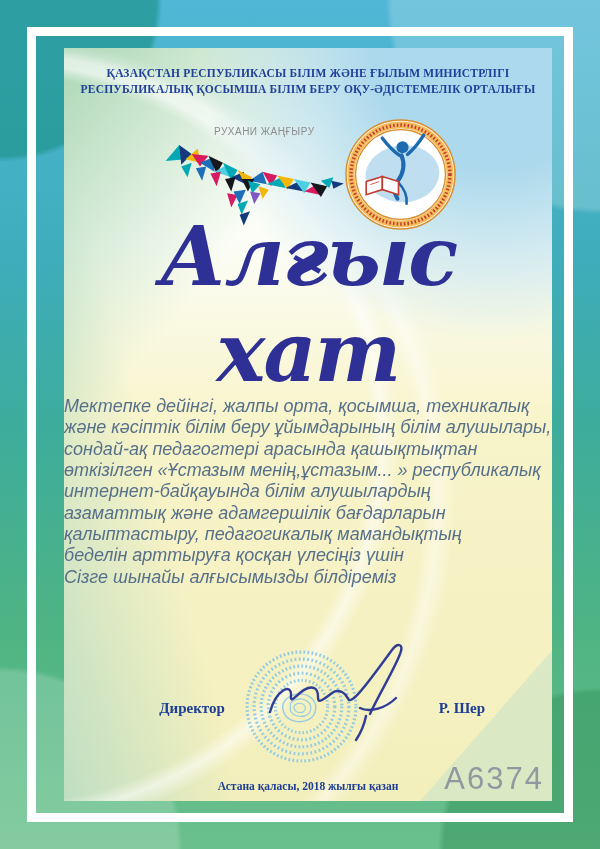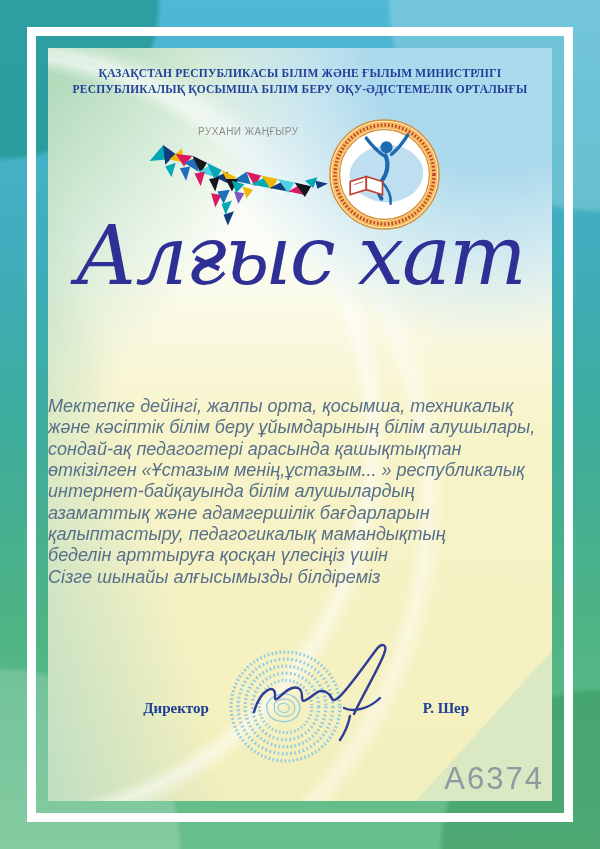--- a/index.html
+++ b/index.html
@@ -19,31 +19,32 @@
 
   
   .content{position:absolute;inset:48px;overflow:hidden;
     background:
       radial-gradient(circle at 88% 0%, rgba(168,215,236,.95) 0 14%, rgba(168,215,236,0) 34%),
       radial-gradient(circle at -12% 52%, rgba(255,255,255,0) 54%, rgba(255,255,255,.55) 56%, rgba(255,255,255,0) 58.5%),
       radial-gradient(circle at -15% 60%, rgba(255,255,255,0) 60%, rgba(255,255,255,.45) 62%, rgba(255,255,255,0) 64.5%),
       linear-gradient(128deg, rgba(167,213,178,.95) 0%, rgba(167,213,178,0) 30%),
       linear-gradient(75deg, rgba(178,218,196,.8) 0%, rgba(178,218,196,0) 26%),
       linear-gradient(to bottom,#fbfdf6 26%,#f8f4ca 50%,#f3efbc 100%);
+    margin-left: 16px;
   }
   .corner-sheen{position:absolute;right:0;bottom:0;width:100%;height:100%;
     background:rgba(197,226,201,.55);
     clip-path:polygon(100% 80%,100% 100%,73% 100%);pointer-events:none;}
 
   
   .hdr{position:absolute;top:17px;left:0;width:100%;text-align:center;
        color:#21409a;font-weight:bold;font-size:11.5px;line-height:1.4;
        letter-spacing:.2px;white-space:pre-line;}
   .title{position:absolute;top:160px;left:0;width:100%;text-align:center;
-       font-family:"DejaVu Serif",serif;font-style:italic;font-weight:normal;
+       font-family:"DejaVu Serif",serif;font-style:italic;font-weight:bold;
        font-size:82px;color:#2e3096;letter-spacing:-2px;}
   .salut{position:absolute;top:281px;left:0;width:100%;text-align:center;
        font-size:21px;font-weight:bold;color:#1c3e96;}
   .recipient{position:absolute;top:308px;left:0;width:100%;text-align:center;
        font-size:21px;font-weight:bold;color:#1c3e96;}
   .bodytext{position:absolute;top:348px;left:0;width:100%;text-align:left;
        font-family:"Liberation Sans",sans-serif;font-style:italic;
        font-size:18px;line-height:1.185;color:#57708a;white-space:pre-line;}
 
   .director{position:absolute;left:78px;top:652px;width:100px;text-align:center;
@@ -171,15 +172,16 @@
       <g fill="none" stroke="#303d96" stroke-width="2.4" stroke-linecap="round">
         <path d="M10,78 C16,56 32,48 31,62 C30,74 42,50 54,54 C62,57 54,70 62,66 C70,62 74,54 82,58 C90,62 86,70 94,64 C102,58 120,32 132,16 C138,8 144,10 140,20 C134,36 118,62 110,80"></path>
         <path d="M100,74 C110,79 126,74 136,64"></path>
         <path d="M106,82 C104,92 100,100 96,106"></path>
       </g>
     </svg>
 
     <div class="director">Директор</div>
     <div class="signer">Р. Шер</div>
 
+    <div class="placedate">Астана қаласы, 2018 жылғы қазан</div>
     <div class="serial">А6374</div>
   </div>
 </div>
 
 </body></html>

